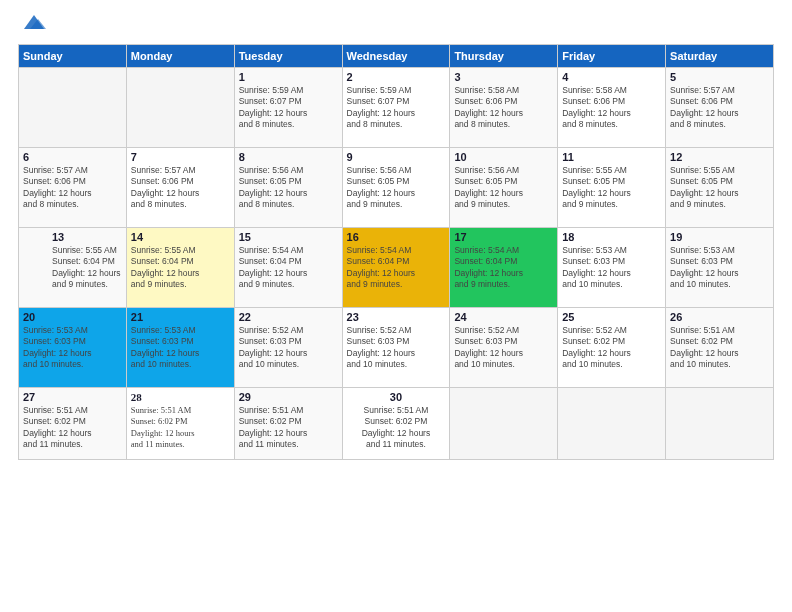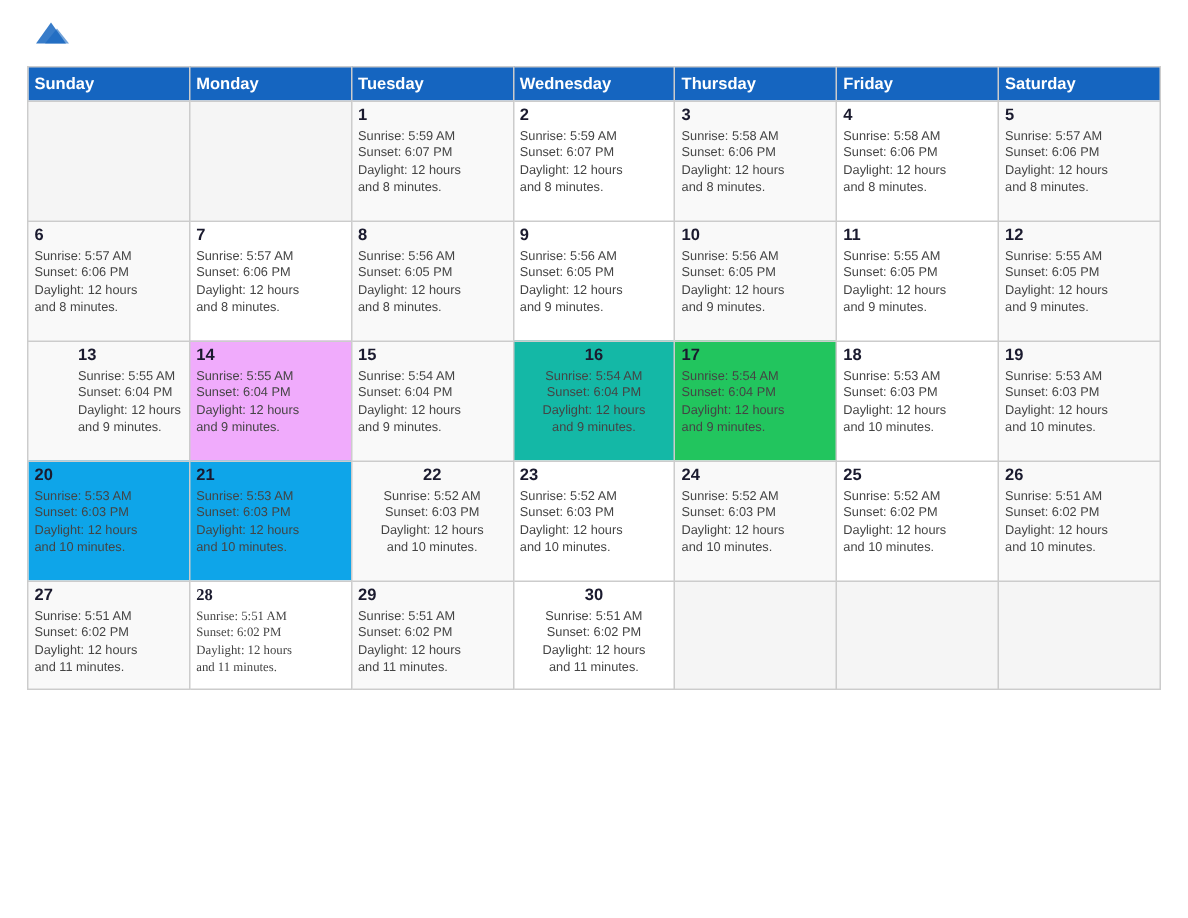--- a/index.html
+++ b/index.html
@@ -222,35 +222,35 @@
           </td>
         </tr>
         <tr>
           <td style="background: rgb(249, 249, 249); padding-left: 33px;">
             <span class="day-number">13</span>
             <div class="day-info" style="white-space: pre-line;">Sunrise: 5:55 AM
 Sunset: 6:04 PM
 Daylight: 12 hours
 and 9 minutes.</div>
           </td>
-          <td style="background: #f0abfc;">
+          <td style="background: #fef9c3;">
             <span class="day-number">14</span>
             <div class="day-info" style="white-space: pre-line;">Sunrise: 5:55 AM
 Sunset: 6:04 PM
 Daylight: 12 hours
 and 9 minutes.</div>
           </td>
           <td style="background: rgb(249, 249, 249);">
             <span class="day-number">15</span>
             <div class="day-info" style="white-space: pre-line;">Sunrise: 5:54 AM
 Sunset: 6:04 PM
 Daylight: 12 hours
 and 9 minutes.</div>
           </td>
-          <td style="background: #14b8a6; text-align: center;">
+          <td style="background: #eab308;">
             <span class="day-number">16</span>
             <div class="day-info" style="white-space: pre-line;">Sunrise: 5:54 AM
 Sunset: 6:04 PM
 Daylight: 12 hours
 and 9 minutes.</div>
           </td>
           <td style="background: #22c55e;">
             <span class="day-number">17</span>
             <div class="day-info" style="white-space: pre-line;">Sunrise: 5:54 AM
 Sunset: 6:04 PM
@@ -280,21 +280,21 @@
 Daylight: 12 hours
 and 10 minutes.</div>
           </td>
           <td style="background: #0ea5e9;">
             <span class="day-number">21</span>
             <div class="day-info" style="white-space: pre-line;">Sunrise: 5:53 AM
 Sunset: 6:03 PM
 Daylight: 12 hours
 and 10 minutes.</div>
           </td>
-          <td style="background: rgb(249, 249, 249); text-align: center;">
+          <td style="background: rgb(249, 249, 249);">
             <span class="day-number">22</span>
             <div class="day-info" style="white-space: pre-line;">Sunrise: 5:52 AM
 Sunset: 6:03 PM
 Daylight: 12 hours
 and 10 minutes.</div>
           </td>
           <td style="background: rgb(255, 255, 255);">
             <span class="day-number">23</span>
             <div class="day-info" style="white-space: pre-line;">Sunrise: 5:52 AM
 Sunset: 6:03 PM

